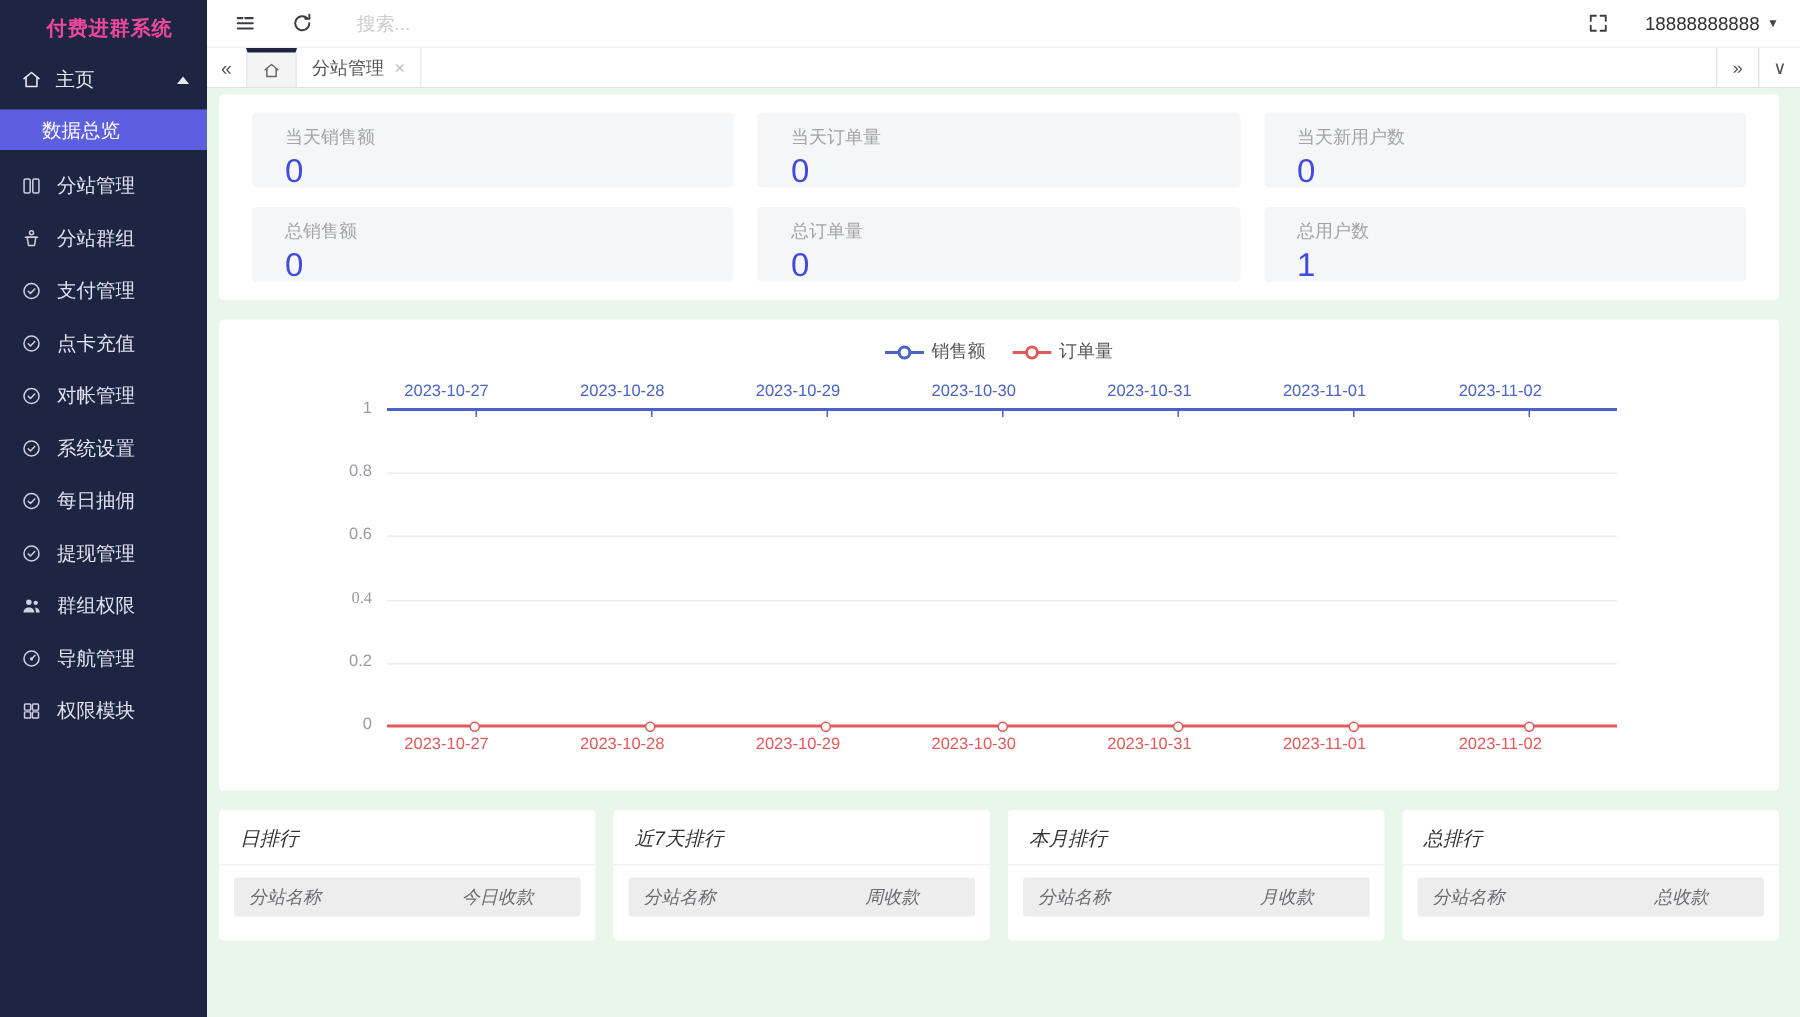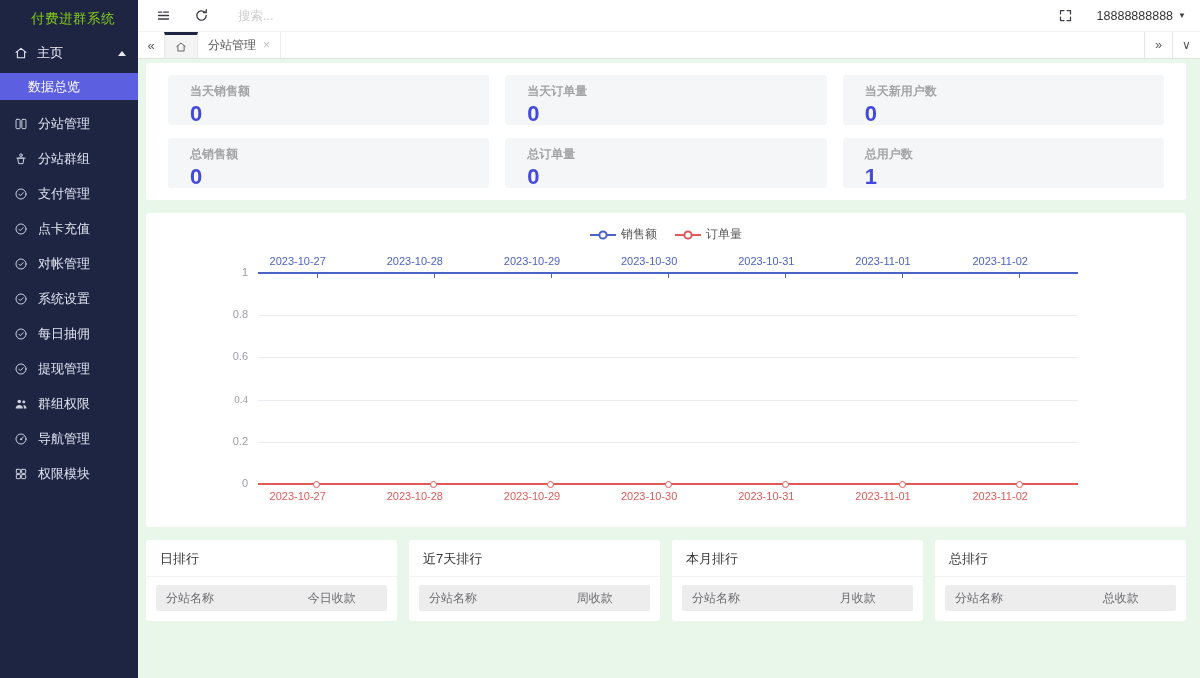--- a/index.html
+++ b/index.html
@@ -3,21 +3,21 @@
 <meta charset="utf-8">
 <style>
   * { margin:0; padding:0; box-sizing:border-box; }
   html,body { width:1200px; height:678px; overflow:hidden;
     font-family:"Liberation Sans","DejaVu Sans",sans-serif; background:#fff; }
   .root { display:flex; width:1200px; height:678px; }
 
   
   .sidebar { width:138px; height:678px; background:#1e2543; color:#e8eaf2; flex:0 0 138px; }
   .side-header { height:34px; display:flex; align-items:center; justify-content:center;
-    font-size:13.5px; font-weight:normal; color:#84cc16; letter-spacing:.5px; padding-top:4px;padding-left:8px;}
+    font-size:13.5px; font-weight:bold; color:#ec4899; letter-spacing:.5px; padding-top:4px;padding-left:8px;}
   .side-home { height:30px; display:flex; align-items:center; padding:0 12px 0 14px;
     font-size:13px; cursor:pointer; margin-top:4px;}
   .side-home .lbl { margin-left:9px; flex:1; }
   .tri-up { width:0; height:0; border-left:4.5px solid transparent; border-right:4.5px solid transparent;
     border-bottom:5px solid #e8eaf2; }
   .side-sub-active { height:27px; margin:5px 0 2px; background:#5c5fe0; color:#fff;
     display:flex; align-items:center; padding-left:28px; font-size:13px; cursor:pointer; }
   .side-menu { margin-top:6px; }
   .side-item { height:35px; display:flex; align-items:center; padding-left:14px;
     font-size:13px; color:#dfe3f0; cursor:pointer; }
@@ -51,41 +51,41 @@
     border-right:1px solid #ededed; cursor:pointer; background:#fff; }
   .tab-item .close { color:#bfbfbf; margin-left:7px; font-size:12px; }
   .tab-right { margin-left:auto; display:flex; }
   .tab-rbtn { width:28px; display:flex; align-items:center; justify-content:center; color:#555;
     border-left:1px solid #e6e6e6; font-size:12px; cursor:pointer; }
 
   .content { flex:1; background:#e9f6ea; padding:4px 14px 0 8px; overflow:hidden; }
 
   
   .stats-card { background:#fff; border-radius:3px; padding:12px 22px;
-    display:grid; grid-template-columns:1fr 1fr 1fr; gap:13px 16px;font-weight:bold; }
+    display:grid; grid-template-columns:1fr 1fr 1fr; gap:13px 16px; }
   .stat-box { background:#f5f6f7; border-radius:3px; height:50px; padding:8px 22px; }
   .stat-label { font-size:12px; color:#a3a3a8; }
   .stat-value { font-size:22px; margin-top:1px; }
 
   
   .chart-card { background:#fff; border-radius:3px; height:314px; margin-top:13px; position:relative; }
   .chart-legend { position:absolute; top:13px; left:0; right:0; display:flex;
     justify-content:center; gap:18px; }
   .legend-item { display:flex; align-items:center; gap:5px; font-size:12px; color:#555; cursor:pointer;justify-content:flex-end; }
   .chart-plot { position:absolute; left:112px; top:60px; width:820px; height:211px; }
   .gridline { position:absolute; left:0; width:100%; height:1px; background:#ebebf2; }
   .ylabel { position:absolute; left:-62px; width:52px; text-align:right; font-size:11px; color:#9b9ba3; }
   .axis-line { position:absolute; left:0; width:100%; height:2px; }
   .xtick-top { position:absolute; width:1px; height:4px; top:1px; }
   .xlabel { position:absolute; width:94px; text-align:left; font-size:11px; }
   .marker { position:absolute; width:7px; height:7px; border-radius:50%; background:#fff; }
 
   
   .rank-row { display:flex; gap:12px; margin-top:13px; }
-  .rank-card { flex:1; background:#fff; border-radius:3px; padding-bottom:10px; }
+  .rank-card { flex:1; background:#fff; border-radius:3px; padding-bottom:16px;font-style:italic; }
   .rank-title { font-size:13px; color:#333; padding:10px 14px 8px; border-bottom:1px solid #f2f2f2; }
   .rank-head { margin:8px 10px 0; background:#ededed; height:26px; display:flex; align-items:center;
     border-radius:2px; }
   .rank-col { flex:1; font-size:12px; color:#6b6b70; }
   .rank-col:first-child { padding-left:10px; }
   .rank-col:last-child { text-align:center; }
 </style>
 </head>
 <body>
 

